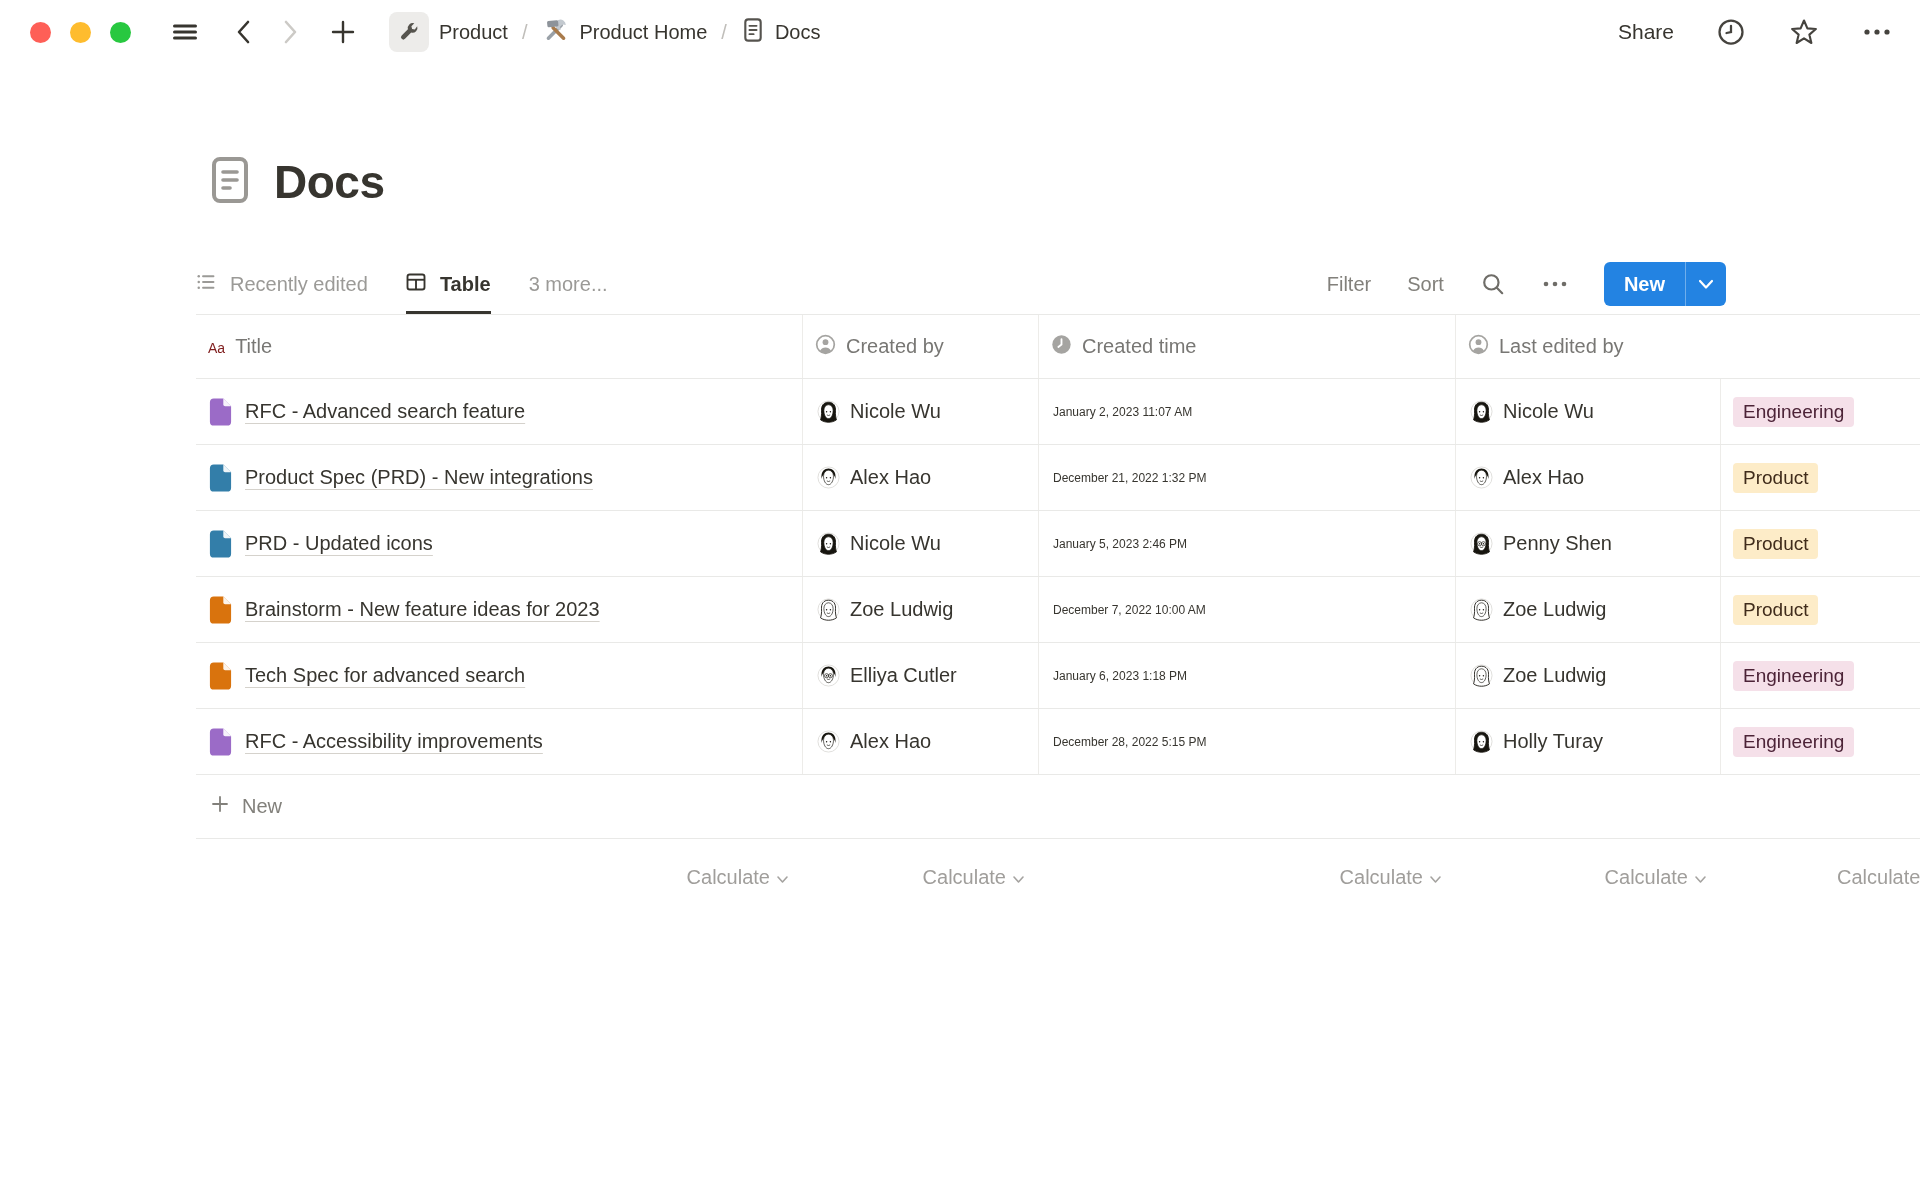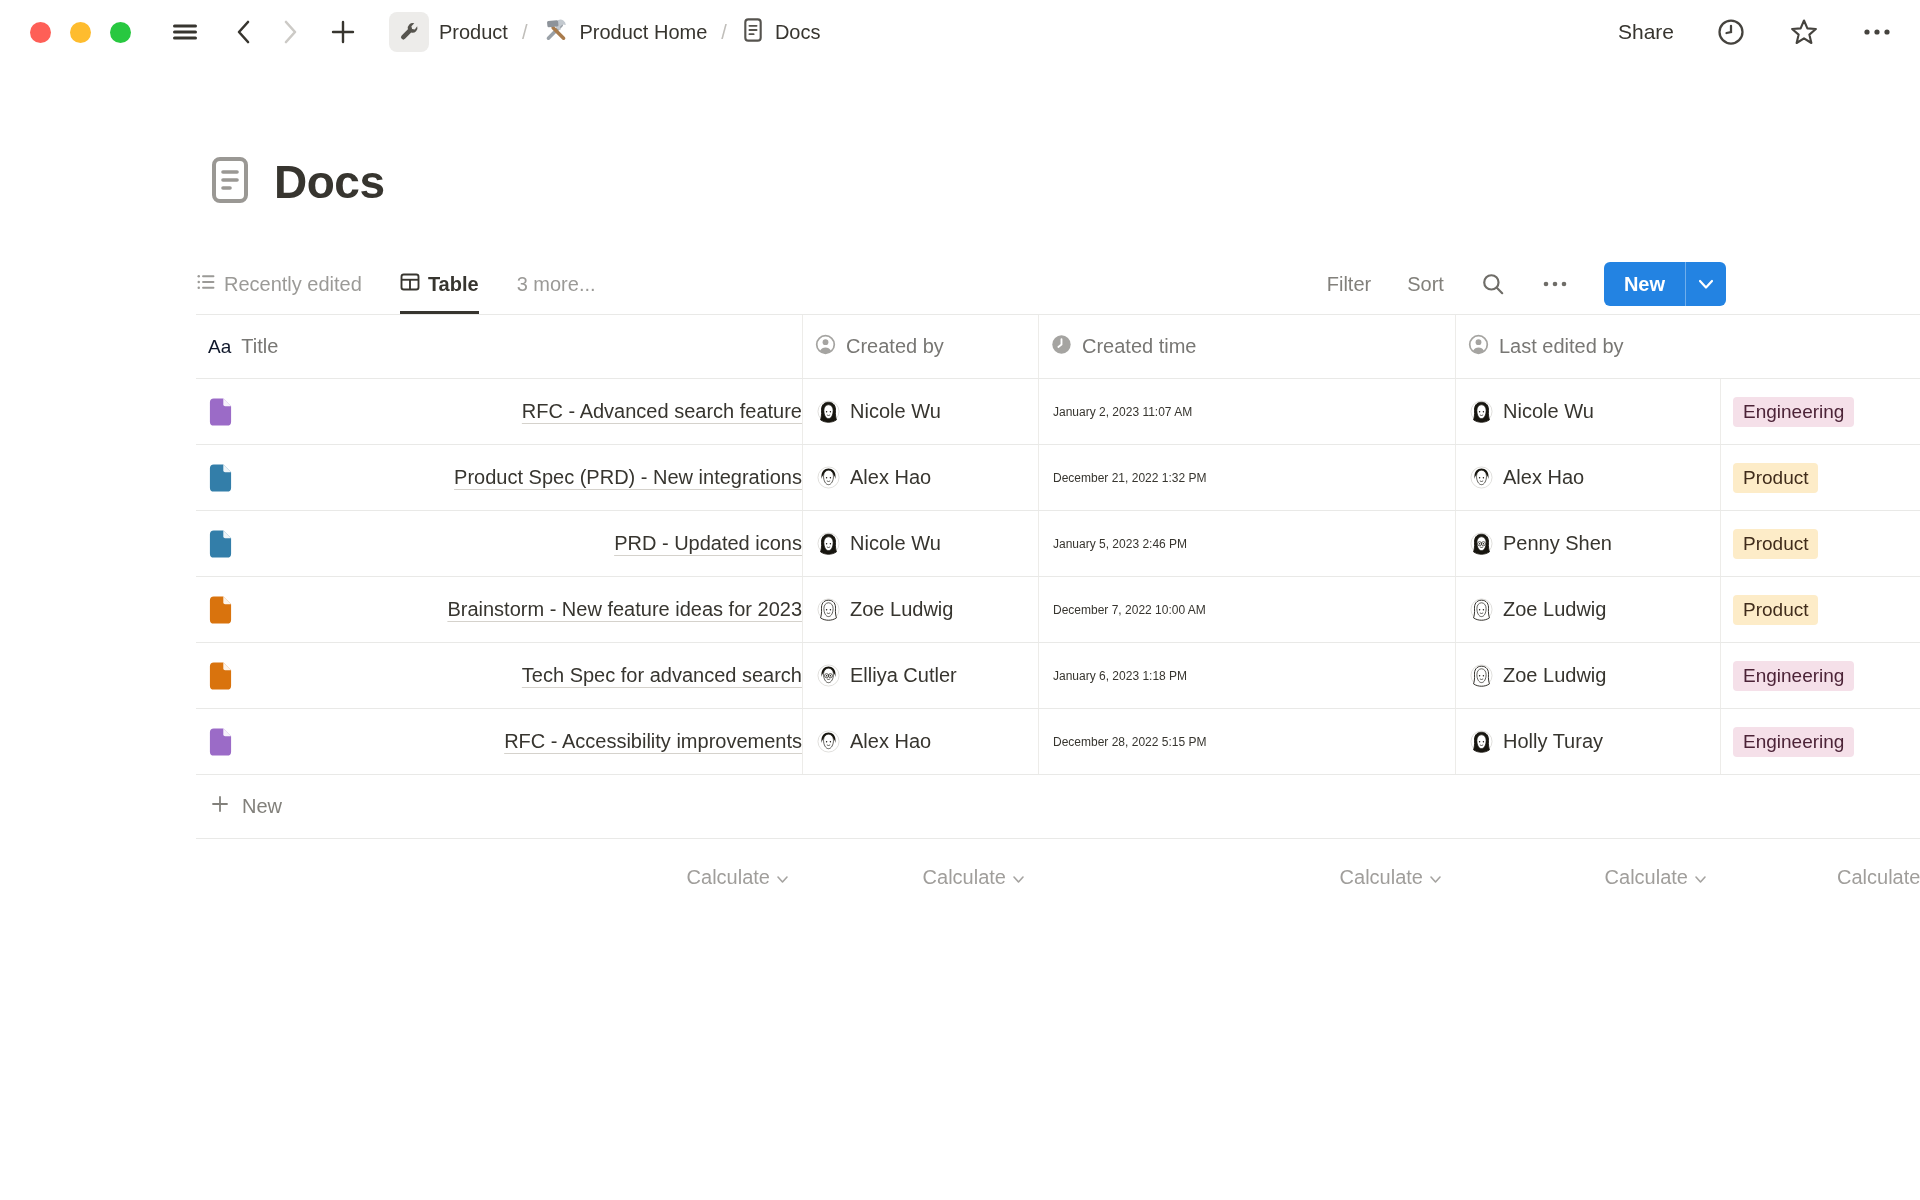--- a/index.html
+++ b/index.html
@@ -24,40 +24,40 @@
   .topbar-right { margin-left:auto; display:flex; align-items:center; gap:42px; }
   .share-btn { font-size:21px; color:#37352F; background:none; border:none; cursor:pointer; font-family:Liberation Sans, sans-serif; }
 
   
   .heading { margin:90px 0 0 206px; display:flex; align-items:center; gap:20px; }
   .page-title { font-size:46px; font-weight:bold; letter-spacing:-0.5px; }
 
   
   .toolbar { margin:44px 194px 0 196px; height:60px; display:flex; align-items:center; position:relative; }
   .tabs { display:flex; align-items:center; height:100%; gap:38px; }
-  .tab { display:flex; align-items:center; gap:8px; height:100%; font-size:20px; color:#9B9A97; cursor:pointer; border-bottom:3px solid transparent; padding-top:3px; }
+  .tab { display:flex; align-items:center; gap:14px; height:100%; font-size:20px; color:#9B9A97; cursor:pointer; border-bottom:3px solid transparent; padding-top:3px; }
   .tab.active { color:#37352F; font-weight:bold; border-bottom-color:#37352F; }
   .toolbar-right { margin-left:auto; display:flex; align-items:center; gap:36px; }
   .tool-text { font-size:20px; color:#82807B; background:none; border:none; cursor:pointer; font-family:inherit; }
   .new-btn { display:flex; align-items:stretch; background:#2383E2; border-radius:6px; height:44px; overflow:hidden; cursor:pointer; }
   .new-main { display:flex; align-items:center; padding:0 20px; color:#fff; font-size:20px; font-weight:bold; }
   .new-divider { width:1px; background:rgba(255,255,255,0.35); }
   .new-chevron { display:flex; align-items:center; justify-content:center; width:40px; }
 
   
   .table-wrap { margin-left:196px; border-top:1px solid #E9E9E7; width:1724px; }
   .thead, .trow, .calc-row { display:grid; grid-template-columns:607px 236px 417px 265px minmax(0,1fr); }
   .thead { height:64px; border-bottom:1px solid #E9E9E7; }
   .hcell { display:flex; align-items:center; gap:10px; padding-left:12px; font-size:20px; color:#787774; border-right:1px solid #EDECE9; cursor:pointer; }
   .hcell:last-child { border-right:none; }
-  .aa-ic { color:#0f172a; font-size:19px; }
+  .aa-ic { color:#7f1d1d; font-size:14px; }
   .trow { height:66px; border-bottom:1px solid #E9E9E7; }
   .cell { display:flex; align-items:center; border-right:1px solid #EDECE9; overflow:hidden; white-space:nowrap; cursor:pointer; }
   .cell:last-child { border-right:none; }
-  .title-cell { gap:12px; padding-left:12px;justify-content:space-between; }
+  .title-cell { gap:12px; padding-left:12px; }
   .title-text { font-size:20px; font-weight:500; color:#37352F; text-decoration:underline; text-decoration-color:#D5D2CC; text-underline-offset:5px; text-decoration-thickness:1px; }
   .person-cell { gap:10px; padding-left:14px; font-size:20px; }
   .time-cell { padding-left:14px; font-size:12px; }
   .tags-cell { padding-left:12px; }
   .tag-pill { font-size:19px; line-height:30px; padding:0 10px; border-radius:4px; }
   .avatar { display:flex; }
   .page-icon { display:flex; }
 
   .new-row { height:64px; display:flex; align-items:center; gap:12px; padding-left:14px; font-size:20px; color:#82807B; border-bottom:1px solid #E9E9E7; cursor:pointer; }
 

